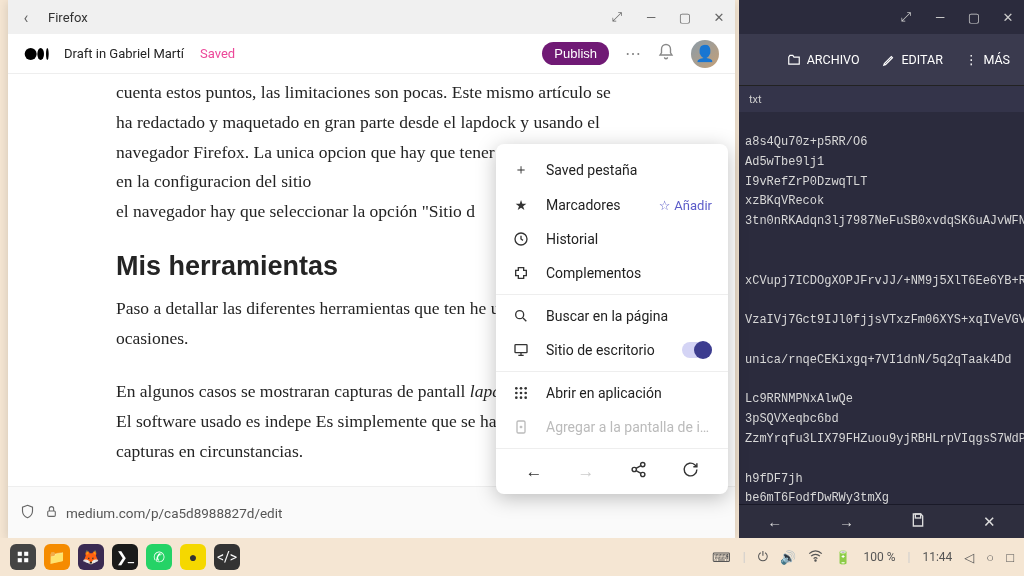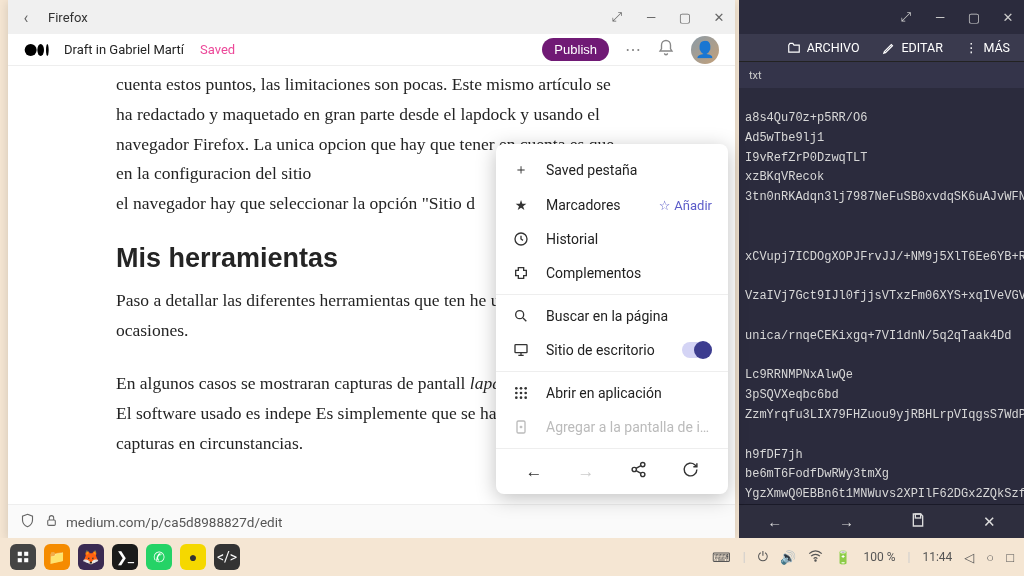--- a/index.html
+++ b/index.html
@@ -6,21 +6,21 @@
     body { font-family: -apple-system, BlinkMacSystemFont, "Segoe UI", Roboto, sans-serif; background: #f5e6d3; width: 1024px; height: 576px; overflow: hidden; position: relative; }
     
     .firefox-window { position: absolute; left: 8px; top: 0; width: 727px; height: 538px; background: #fff; display: flex; flex-direction: column; box-shadow: 0 2px 10px rgba(0,0,0,0.15); }
     
     .title-bar { height: 34px; background: #f0f0f0; display: flex; align-items: center; padding: 0 8px; }
     .title-back { width: 20px; text-align: center; color: #666; }
     .title-text { margin-left: 12px; font-size: 13px; color: #333; flex: 1; }
     .title-controls { display: flex; gap: 18px; color: #666; }
     .title-ctrl { width: 16px; height: 16px; display: flex; align-items: center; justify-content: center; font-size: 13px; }
     
-    .medium-bar { height: 32px; display: flex; align-items: center; padding: 0 16px; border-bottom: 1px solid #eee; }
+    .medium-bar { height: 40px; display: flex; align-items: center; padding: 0 16px; border-bottom: 1px solid #eee; }
     .medium-logo { width: 32px; display: flex; align-items: center; }
     .medium-logo svg { width: 28px; height: 16px; }
     .draft-label { margin-left: 8px; font-size: 13px; color: #242424; }
     .saved-label { margin-left: 16px; font-size: 13px; color: #ec4899; }
     .medium-right { margin-left: auto; display: flex; align-items: center; gap: 16px; }
     .publish-btn { background: #701a75; color: #fff; border: none; border-radius: 14px; padding: 4px 12px; font-size: 13px; }
     .medium-icon { color: #888; font-size: 16px; }
     .avatar { width: 28px; height: 28px; border-radius: 50%; background: linear-gradient(135deg,#8a9ba8,#c4a078); display: flex; align-items: center; justify-content: center; font-size: 16px; }
     
     .article { flex: 1; padding: 4px 108px 0 108px; overflow: hidden; color: #242424; font-family: Georgia, serif; }
@@ -33,27 +33,27 @@
     .menu-item .mi-icon { width: 18px; display: flex; justify-content: center; color: #333; }
     .menu-item .mi-right { margin-left: auto; font-size: 13px; color: #5b5bc9; display: flex; align-items: center; gap: 4px; }
     .menu-divider { height: 1px; background: #eee; margin: 4px 0; }
     .toggle { width: 30px; height: 16px; background: #d4d4f5; border-radius: 10px; margin-left: auto; position: relative; }
     .toggle::after { content: ""; position: absolute; right: 0; top: -1px; width: 18px; height: 18px; background: #3d3d8f; border-radius: 50%; }
     .menu-nav { display: flex; justify-content: space-around; padding: 8px 12px 4px; color: #333; }
     .menu-nav span { font-size: 17px; }
     .menu-nav .disabled { color: #ccc; }
     .menu-item.clipped { white-space: nowrap; overflow: hidden; }
     
-    .address-bar { height: 34px; display: flex; align-items: center; padding: 0 10px; border-top: 1px solid #eee; background: #fafafa; }
+    .address-bar { height: 52px; display: flex; align-items: center; padding: 0 10px; border-top: 1px solid #eee; background: #fafafa; }
     .addr-icon { width: 18px; text-align: center; color: #666; font-size: 14px; }
     .addr-text { margin-left: 6px; font-size: 13.5px; color: #555; }
     
     .editor-window { position: absolute; left: 739px; top: 0; width: 285px; height: 538px; background: #2b2b3d; color: #d0d0d0; display: flex; flex-direction: column; font-size: 12px; }
     .editor-title { height: 34px; background: #2b2b3d; display: flex; align-items: center; justify-content: flex-end; padding: 0 8px; gap: 18px; color: #ccc; }
-    .editor-menu { height: 28px; background: #3a3a4e; display: flex; align-items: center; justify-content: flex-end; padding: 0 14px; gap: 22px; color: #fff; font-size: 12.5px; border-bottom: 1px solid #222; }
+    .editor-menu { height: 52px; background: #3a3a4e; display: flex; align-items: center; justify-content: flex-end; padding: 0 14px; gap: 22px; color: #fff; font-size: 12.5px; border-bottom: 1px solid #222; }
     .editor-menu span { display: flex; align-items: center; gap: 6px; }
     .editor-tab { height: 26px; background: #34344a; display: flex; align-items: center; padding: 0 10px; font-size: 11px; color: #ccc; }
     .editor-body { flex: 1; padding: 4px 6px; font-family: "Courier New", monospace; font-size: 12px; line-height: 1.65; overflow: hidden; white-space: nowrap; margin-top: 17px; }
     .editor-body div { color: #d8d8d8; }
     .hl { color: #ff9d5c; }
     .editor-toolbar { height: 34px; background: #2e2e3e; display: flex; align-items: center; justify-content: space-around; border-top: 1px solid #1a1a28; color: #ddd; font-size: 15px; }
     
     .taskbar { position: absolute; left: 0; bottom: 0; width: 1024px; height: 38px; background: #f5e6d3; display: flex; align-items: center; padding: 0 10px; }
     .taskbar-left { display: flex; gap: 8px; align-items: center; }
     .tb-icon { width: 26px; height: 26px; border-radius: 6px; display: flex; align-items: center; justify-content: center; font-size: 14px; color: #fff; }

